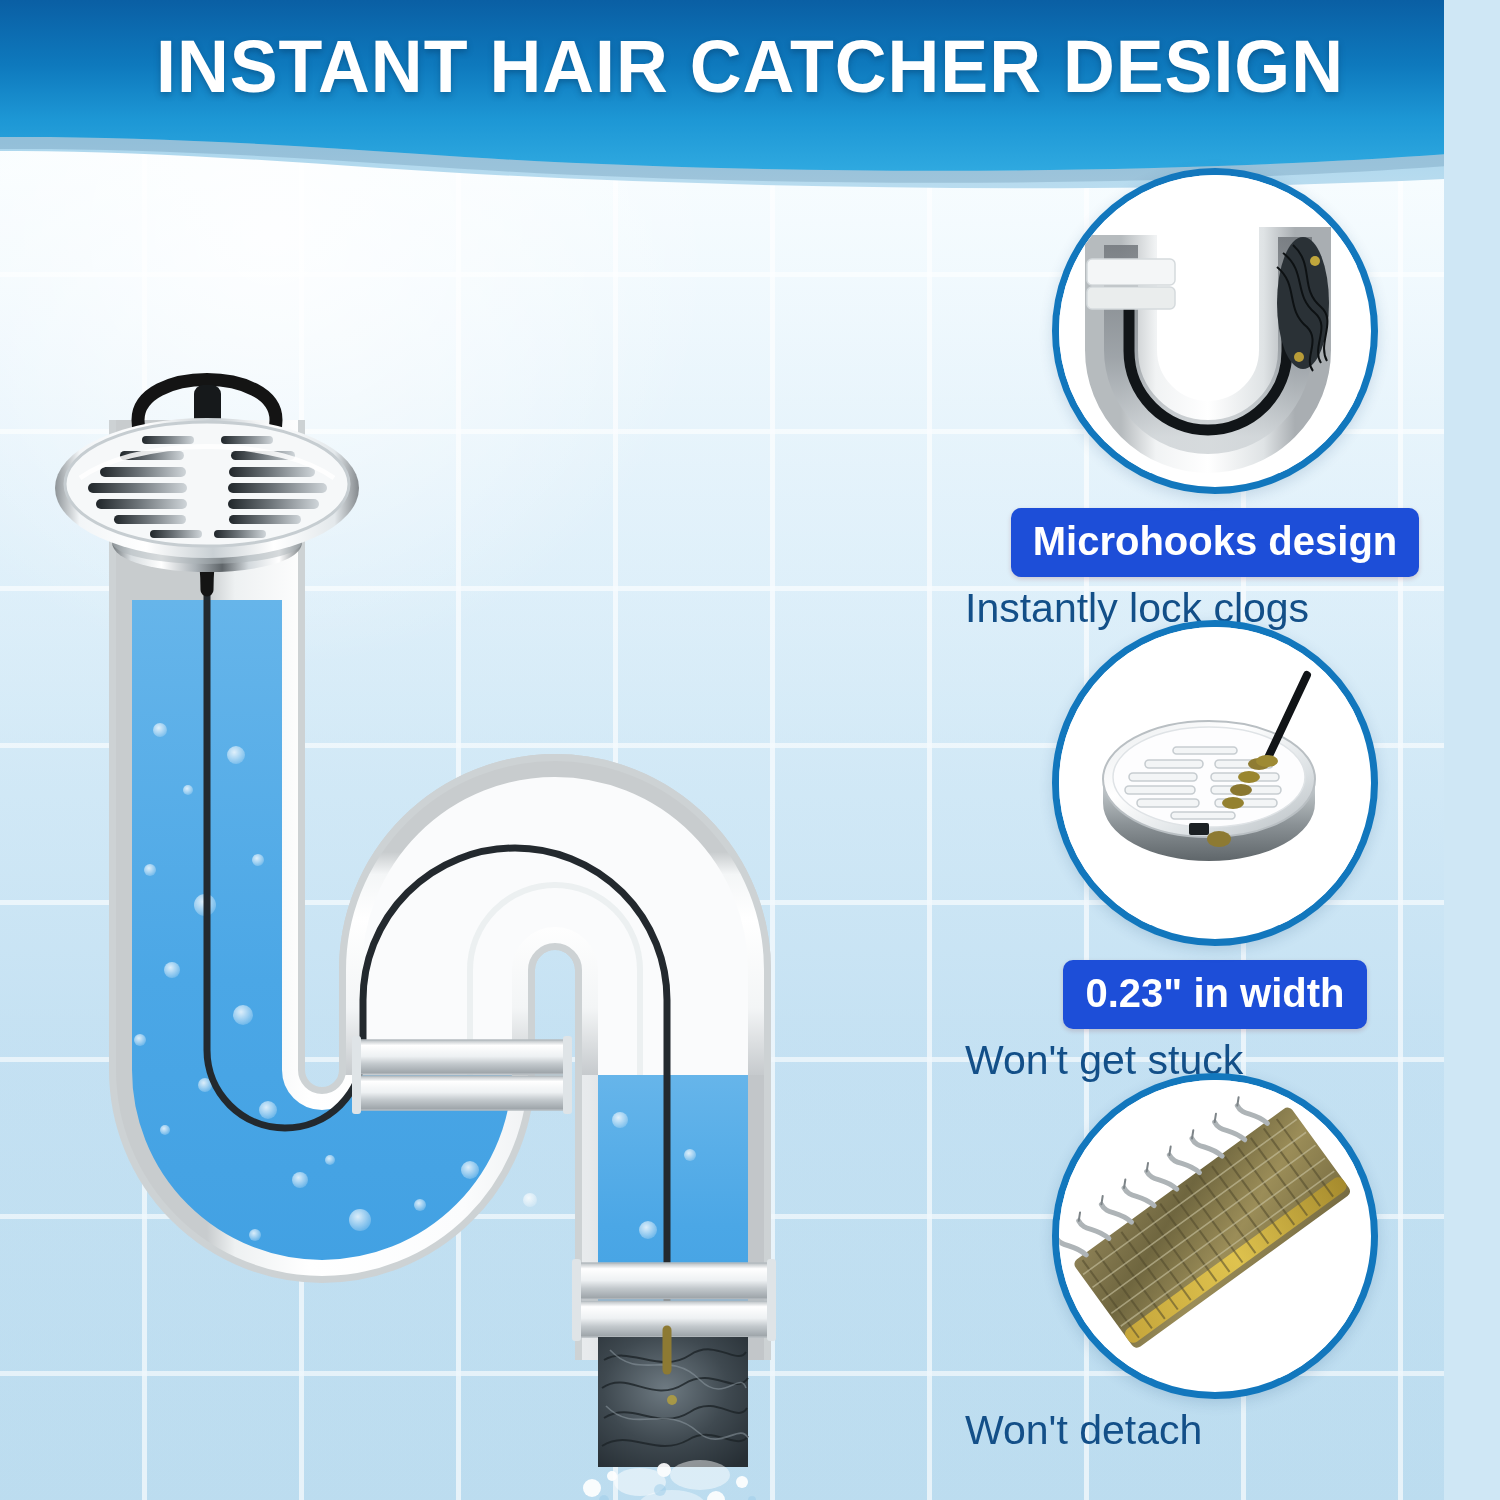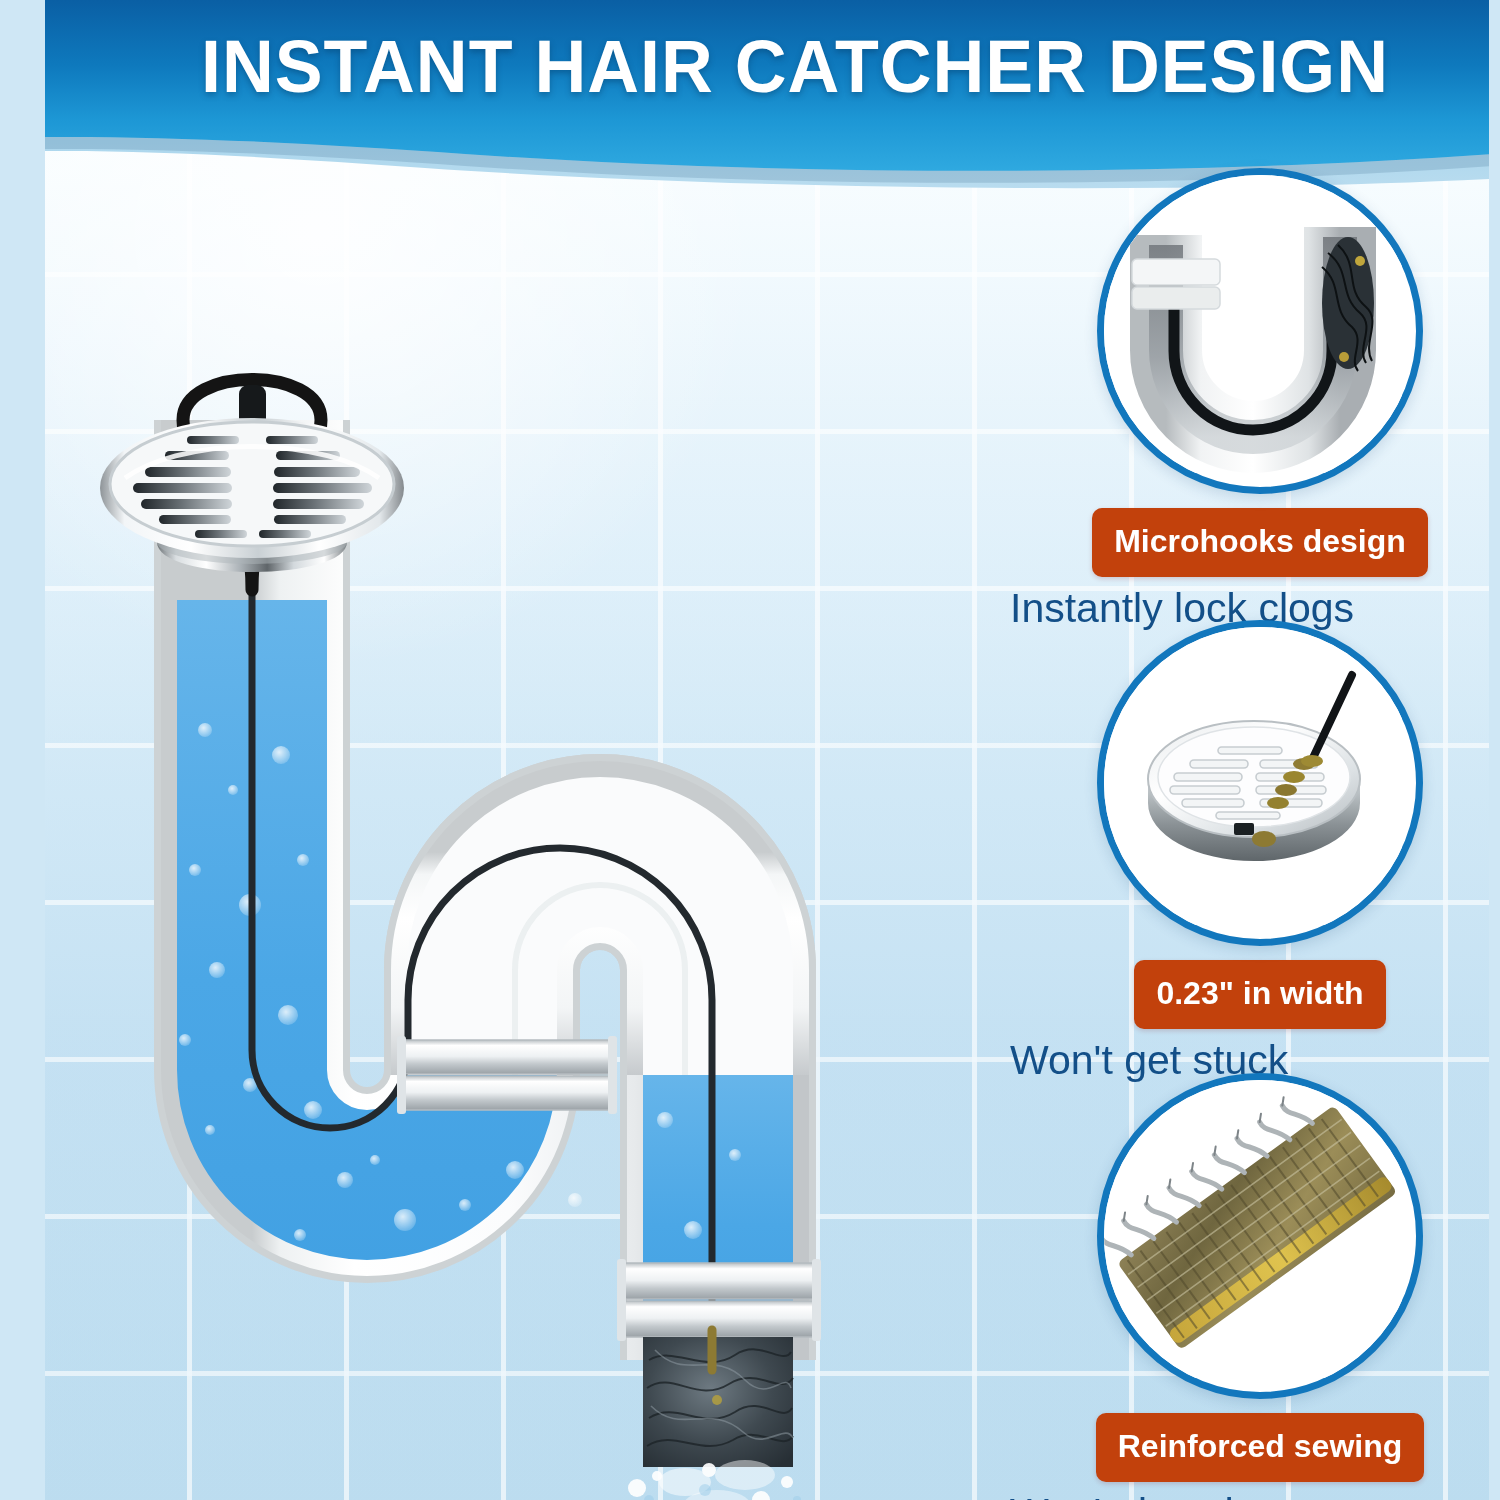--- a/index.html
+++ b/index.html
@@ -1,21 +1,21 @@
 <!DOCTYPE html>
 <html><head>
 <meta charset="utf-8">
 <style>
   html,body{margin:0;padding:0;}
   body{
     width:1500px;height:1500px;overflow:hidden;
     font-family:"Liberation Sans","DejaVu Sans",sans-serif;
     background:#cfe7f5;
   }
-  .stage{position:relative;width:1444px;height:1500px;overflow:hidden;margin-left:45px;}
+  .stage{position:relative;width:1444px;height:1500px;overflow:hidden;}
 
   
   .wall{
     position:absolute;inset:0;
     background:
       linear-gradient(180deg,
         rgba(255,255,255,0.96) 0%,
         rgba(248,253,255,0.90) 12%,
         rgba(233,245,252,0.72) 30%,
         rgba(211,234,247,0.55) 52%,
@@ -76,23 +76,23 @@
     width:312px;height:312px;border-radius:50%;
     background:#ffffff;
     border:7px solid #1277bd;
     box-shadow:0 4px 14px rgba(20,70,120,.16);
     overflow:hidden;
   }
   .circle-photo svg{position:absolute;left:0;top:0;}
 
   .badge{
     display:block;margin:14px auto 0;
-    background:#c2410c;
+    background:#1d4ed8;
     color:#ffffff;
-    font-size:32px;font-weight:bold;
+    font-size:40px;font-weight:bold;
     line-height:54px;
     padding:6px 22px 9px;
     border-radius:10px;
     width:max-content;
     max-width:470px;
     white-space:nowrap;
     text-align:center;
     box-shadow:0 2px 5px rgba(120,10,20,.18);
   }
   .subline{
@@ -540,18 +540,17 @@
               <path d="M106,66 L112,60"></path>
                 <path d="M134,66 L140,60"></path>
                 <path d="M162,66 L168,60"></path>
               <path d="M190,66 L196,60"></path>
                 <path d="M218,66 L224,60"></path>
                 <path d="M246,66 L252,60"></path>
             </g>
           </g>
         </svg>
       </div>
-      <span class="badge">Reinforced sewing</span>
       <span class="subline">Won't detach</span>
     </div>
 
   </div>
 </div>
 
 </body></html>

